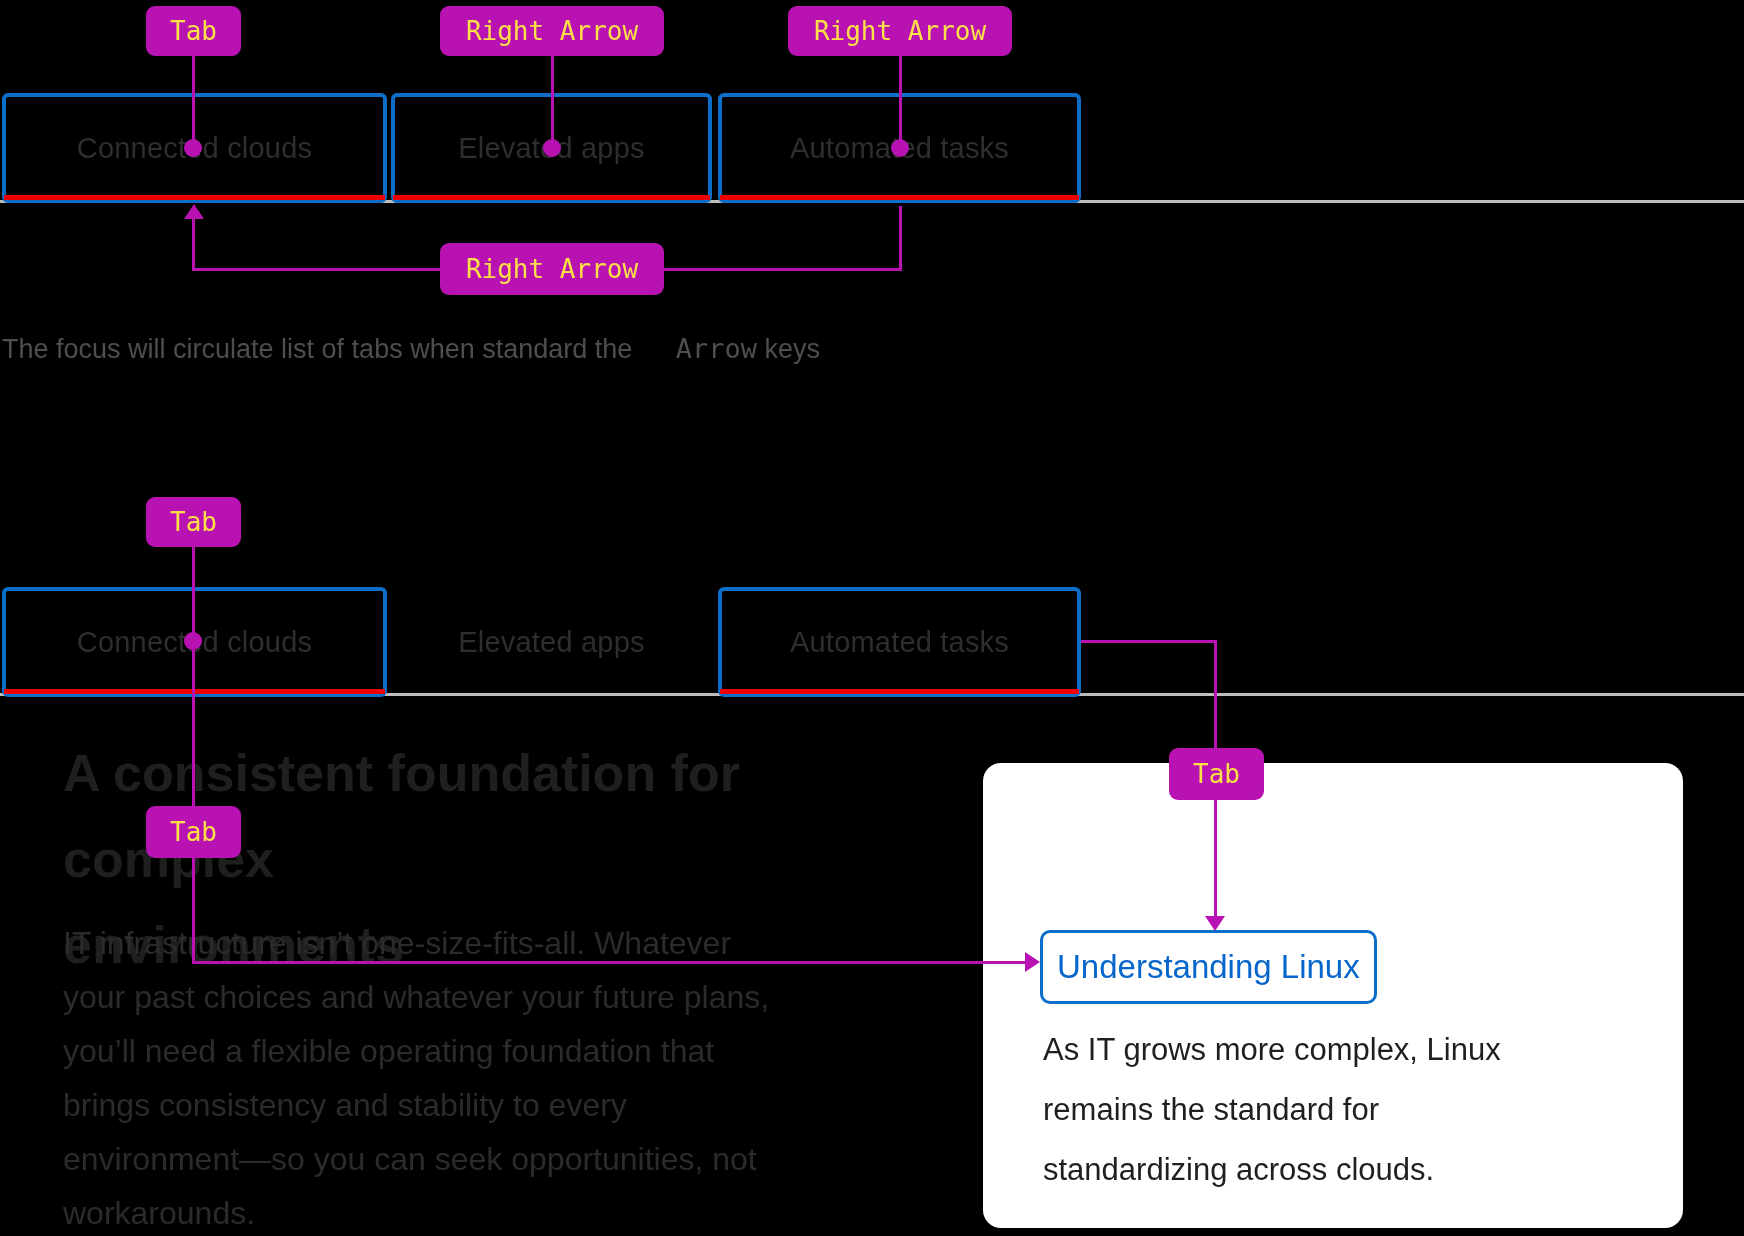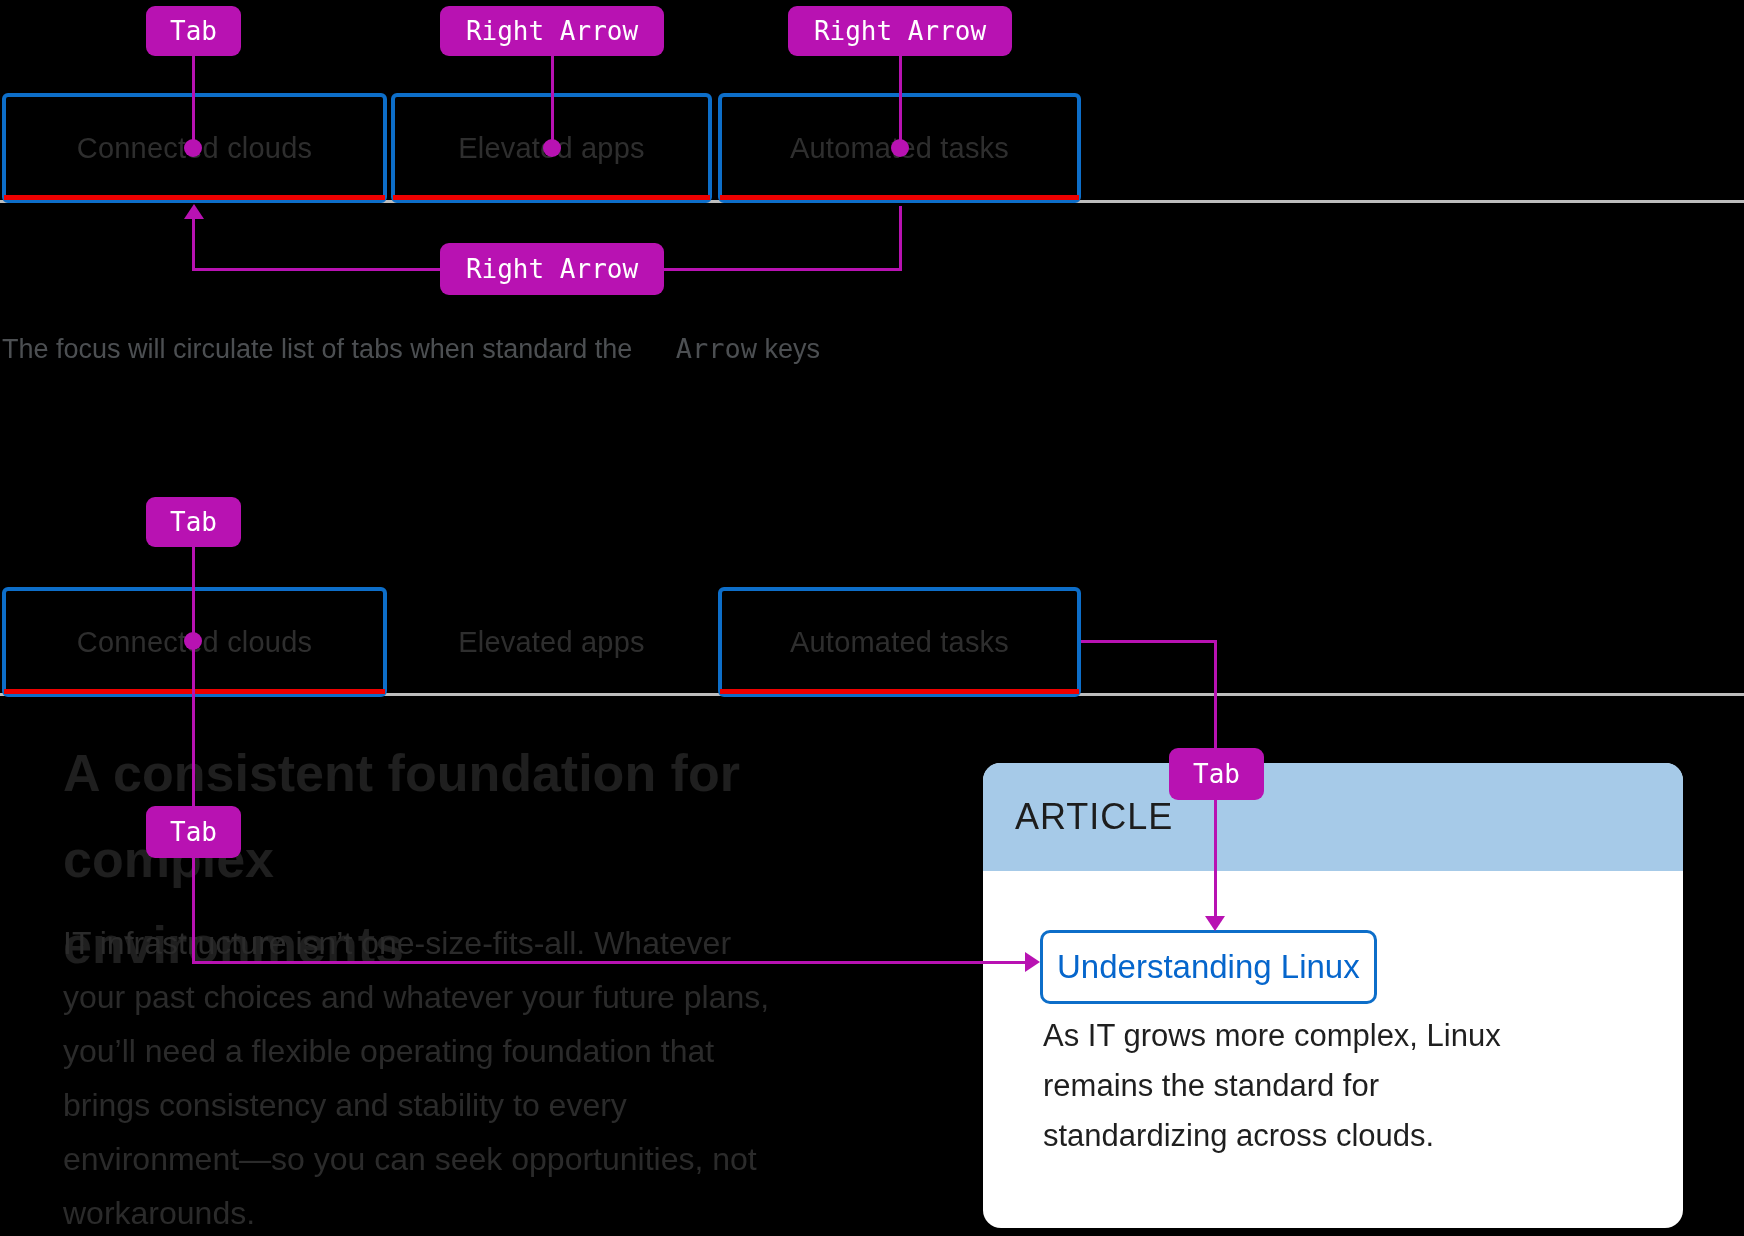--- a/index.html
+++ b/index.html
@@ -12,21 +12,21 @@
   
   .tab{position:absolute;height:110px;background:#000;border:4px solid #0d6ec9;border-radius:6px;
        box-sizing:border-box;display:flex;align-items:center;justify-content:center;}
   .tab::after{content:"";position:absolute;left:-2px;right:-2px;bottom:-1px;height:5px;background:#ee0000;}
   .tab-label{font-size:29px;color:#2e2e2e;letter-spacing:.2px;}
   .tab-ghost{position:absolute;height:110px;display:flex;align-items:center;justify-content:center;}
 
   
   .badge{position:absolute;background:#b812b2;border-radius:9px;display:flex;align-items:center;
          justify-content:center;z-index:30;}
-  .badge span{font-family:"DejaVu Sans Mono",monospace;font-size:26px;color:#ffffff;}
+  .badge span{font-family:"DejaVu Sans Mono",monospace;font-size:26px;color:#fde047;}
 
   
   .aline{position:absolute;background:#b812b2;z-index:20;}
   .vline{width:3px;}
   .hline{height:3px;}
   .dot{position:absolute;width:18px;height:18px;border-radius:50%;background:#b812b2;z-index:21;}
   .arrow{position:absolute;width:0;height:0;z-index:21;}
   .arrow-up{border-left:10px solid transparent;border-right:10px solid transparent;border-bottom:15px solid #b812b2;}
   .arrow-right{border-top:10px solid transparent;border-bottom:10px solid transparent;border-left:15px solid #b812b2;}
   .arrow-down{border-left:10px solid transparent;border-right:10px solid transparent;border-top:15px solid #b812b2;}
@@ -42,21 +42,21 @@
              color:#2b2b2b;white-space:pre-line;z-index:5;}
 
   
   .card{position:absolute;left:983px;top:763px;width:700px;height:465px;background:#fff;
         border-radius:18px;z-index:10;}
   .card-header{position:absolute;left:0;top:0;right:0;height:108px;background:#a6cae8;
                border-radius:17px 17px 0 0;display:flex;align-items:center;}
   .card-eyebrow{margin-left:32px;font-size:36px;letter-spacing:1px;color:#1d1d1d;}
   .card-link{position:absolute;left:57px;top:167px;display:inline-block;border:3px solid #0d6ec9;
              border-radius:10px;padding:15px 14px;font-size:33px;color:#0666cc;background:#fff;}
-  .card-body{position:absolute;left:60px;top:248px;width:600px;font-size:31px;line-height:50px;
+  .card-body{position:absolute;left:60px;top:257px;width:600px;font-size:31px;line-height:60px;
              color:#1f1f1f;white-space:pre-line;}
 </style>
 </head>
 <body>
 
 <div class="stage">
 
   <div class="divider" style="top:200px;"></div>
 
   <div class="tab" style="left:2px;top:93px;width:385px;">
@@ -113,23 +113,20 @@
   <div class="heading">A consistent foundation for complex
 environments</div>
   <div class="paragraph">IT infrastructure isn’t one-size-fits-all. Whatever
 your past choices and whatever your future plans,
 you’ll need a flexible operating foundation that
 brings consistency and stability to every
 environment—so you can seek opportunities, not
 workarounds.</div>
 
   <div class="card">
-    <div class="card-header">
-      <span class="card-eyebrow">ARTICLE</span>
-    </div>
     <a class="card-link">Understanding Linux</a>
     <div class="card-body">As IT grows more complex, Linux
 remains the standard for
 standardizing across clouds.</div>
   </div>
 
   <div class="aline vline" style="left:192px;top:547px;height:86px;"></div>
   <div class="dot" style="left:184px;top:632px;"></div>
   <div class="aline vline" style="left:192px;top:641px;height:323px;"></div>
   <div class="aline hline" style="left:192px;top:961px;width:834px;"></div>

